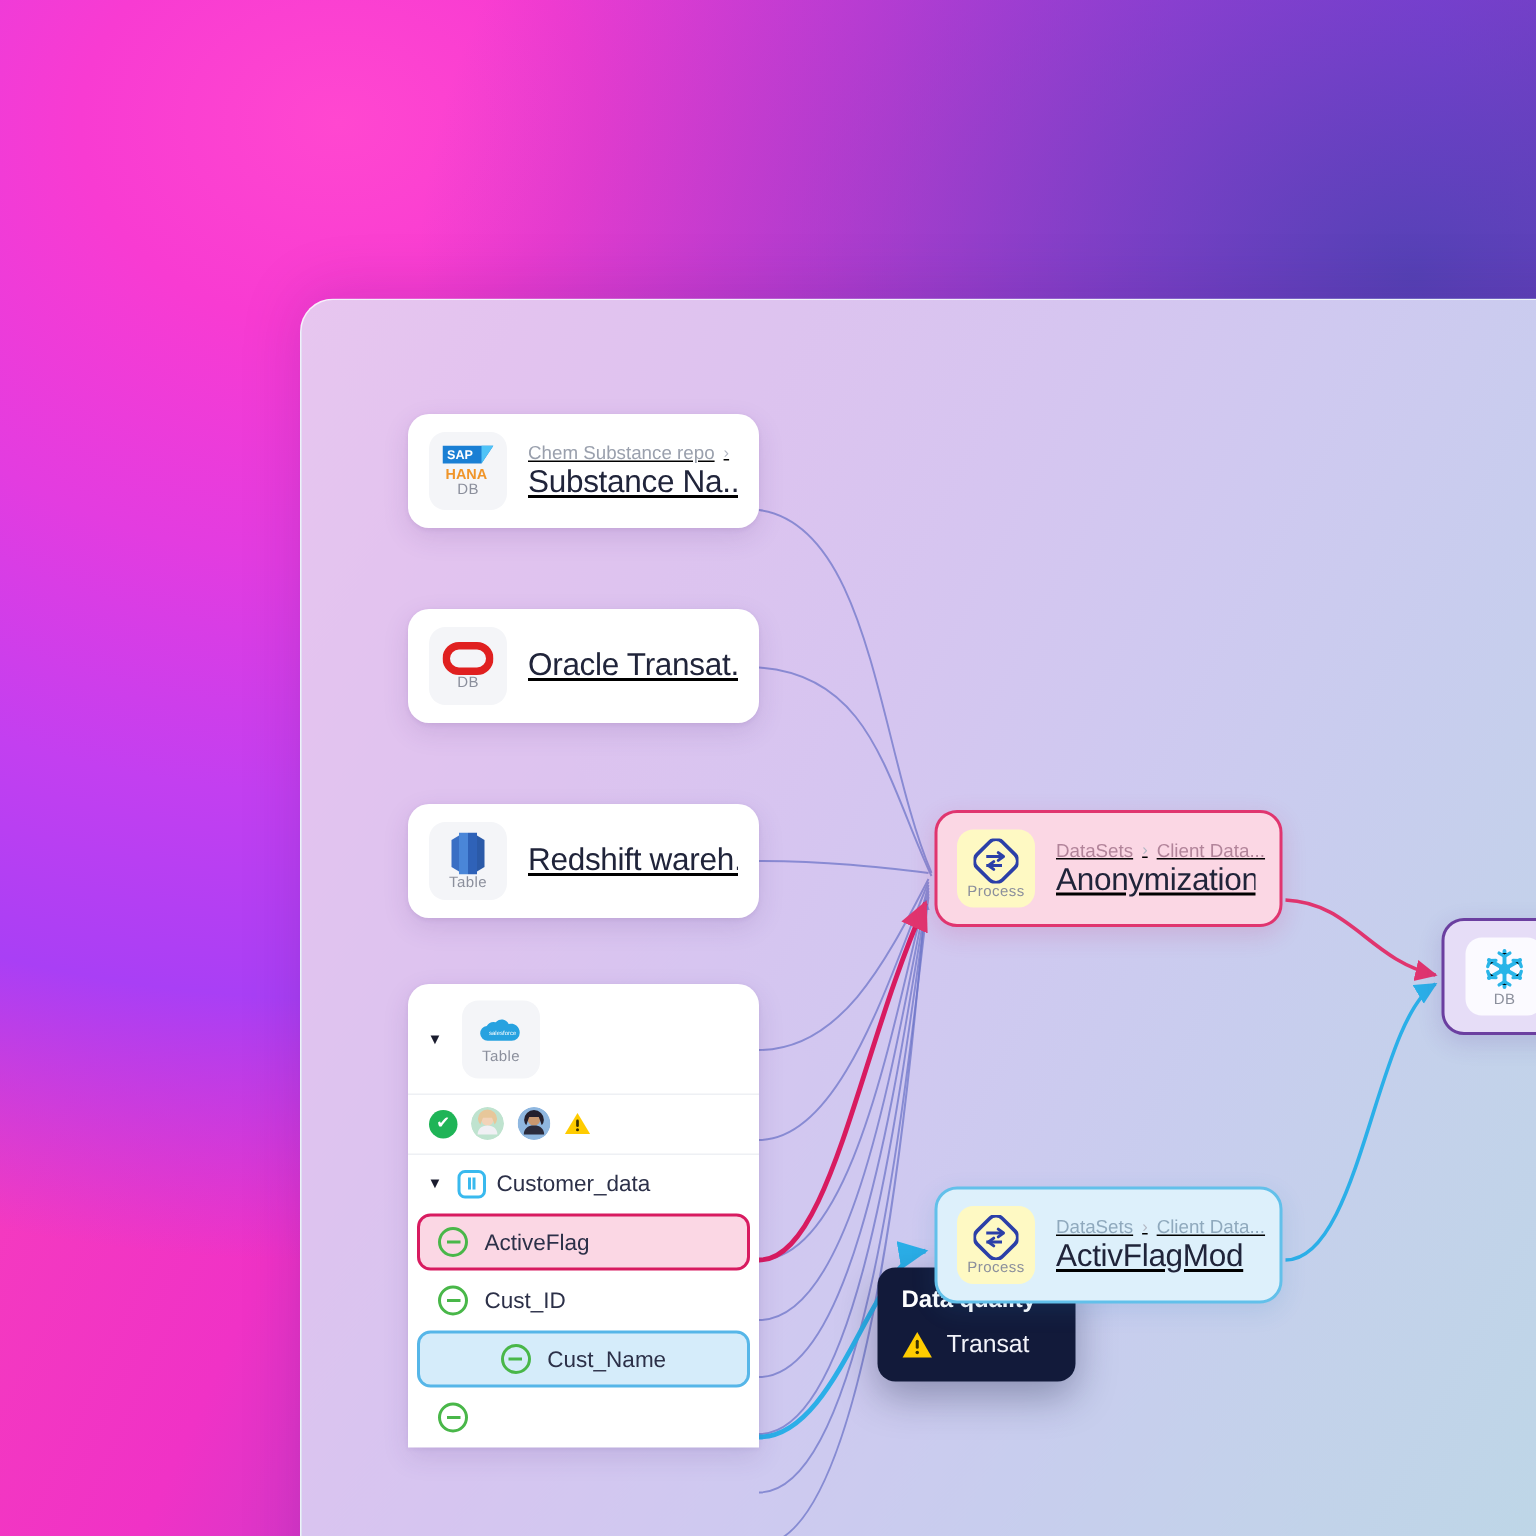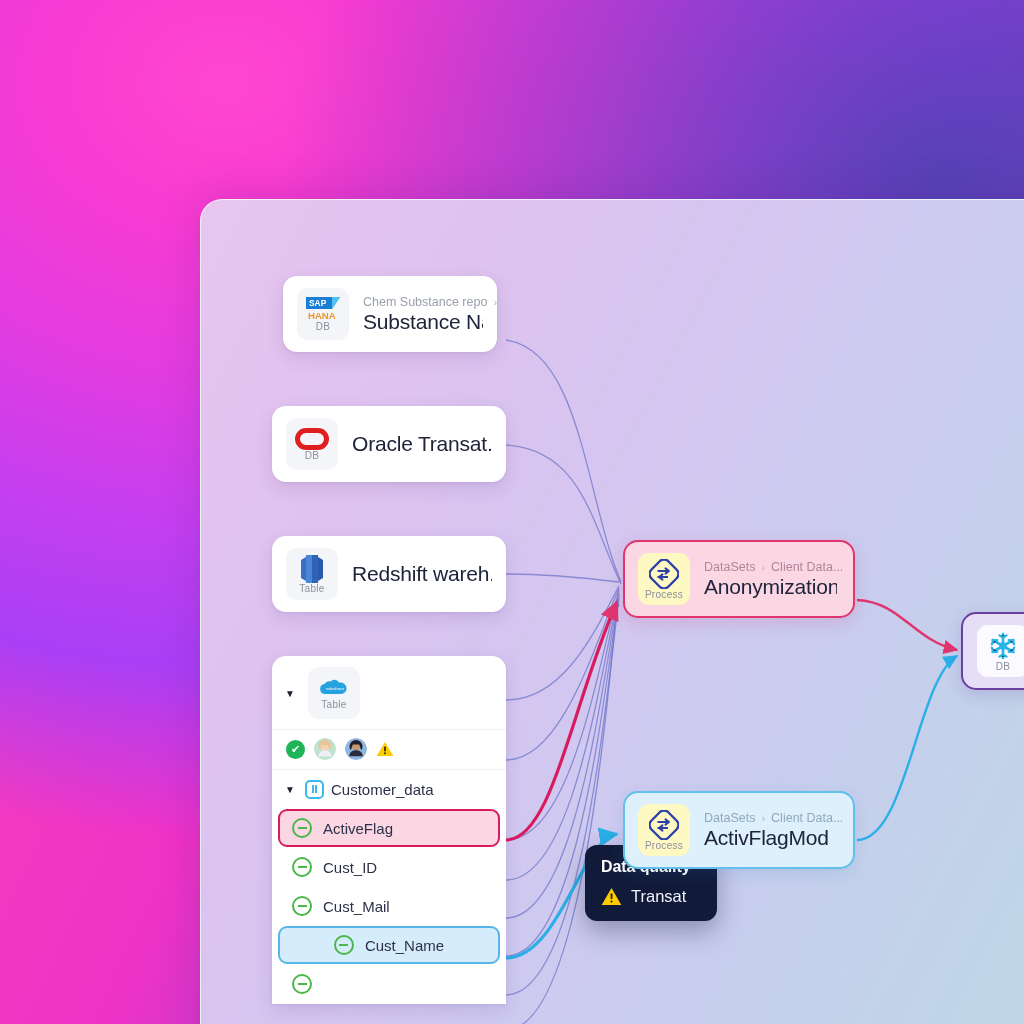--- a/index.html
+++ b/index.html
@@ -47,34 +47,34 @@
     display: flex; align-items: center; gap: 14px;
     padding: 12px 14px;
   }
   .badge {
     width: 52px; height: 52px; flex: 0 0 52px;
     background: #f4f5f8; border-radius: 11px;
     display: flex; flex-direction: column; align-items: center; justify-content: center;
     gap: 1px;
   }
   .badge-label { font-size: 10px; color: #8b8f9c; letter-spacing: .3px; line-height: 1; }
-  .node-texts { display: flex; flex-direction: column; gap: 1px; min-width: 0; }
+  .node-texts { display: flex; flex-direction: column; gap: 1px; min-width: 0; text-decoration: underline; }
   .crumb {
     font-size: 12.5px; color: #9aa0ad; white-space: nowrap;
     display: flex; align-items: center; gap: 6px;
   }
   .crumb .sep { color: #b3b8c4; font-size: 11px; }
   .node-title {
     font-size: 21px; color: #20243a; letter-spacing: -.2px;
     white-space: nowrap; overflow: hidden;
   }
   .node-title.solo { font-size: 21px; }
 
   
-  #node-hana    { left: 82px; top: 76px;  width: 214px; }
+  #node-hana    { left: 71px; top: 76px;  width: 234px; }
   #node-oracle  { left: 71px; top: 206px; width: 234px; }
   #node-redshift{ left: 71px; top: 336px; width: 234px; }
 
   
   #node-salesforce {
     position: absolute; left: 71px; top: 456px; width: 234px;
     background: #fff; border-radius: 14px 14px 0 0;
     box-shadow: 0 6px 18px rgba(74,38,120,.13), 0 1px 3px rgba(74,38,120,.08);
     overflow: hidden;
   }
@@ -306,26 +306,20 @@
               <i></i>
             </span>
           <span>ActiveFlag</span>
         </div>
         <div class="field-row">
           <span class="minus">
               <i></i>
             </span>
           <span>Cust_ID</span>
         </div>
-        <div class="field-row">
-          <span class="minus">
-              <i></i>
-            </span>
-          <span>Cust_Mail</span>
-        </div>
         <div class="field-row sel-blue">
           <span class="minus">
               <i></i>
             </span>
           <span>Cust_Name</span>
         </div>
         <div class="field-row">
           <span class="minus">
               <i></i>
             </span>

